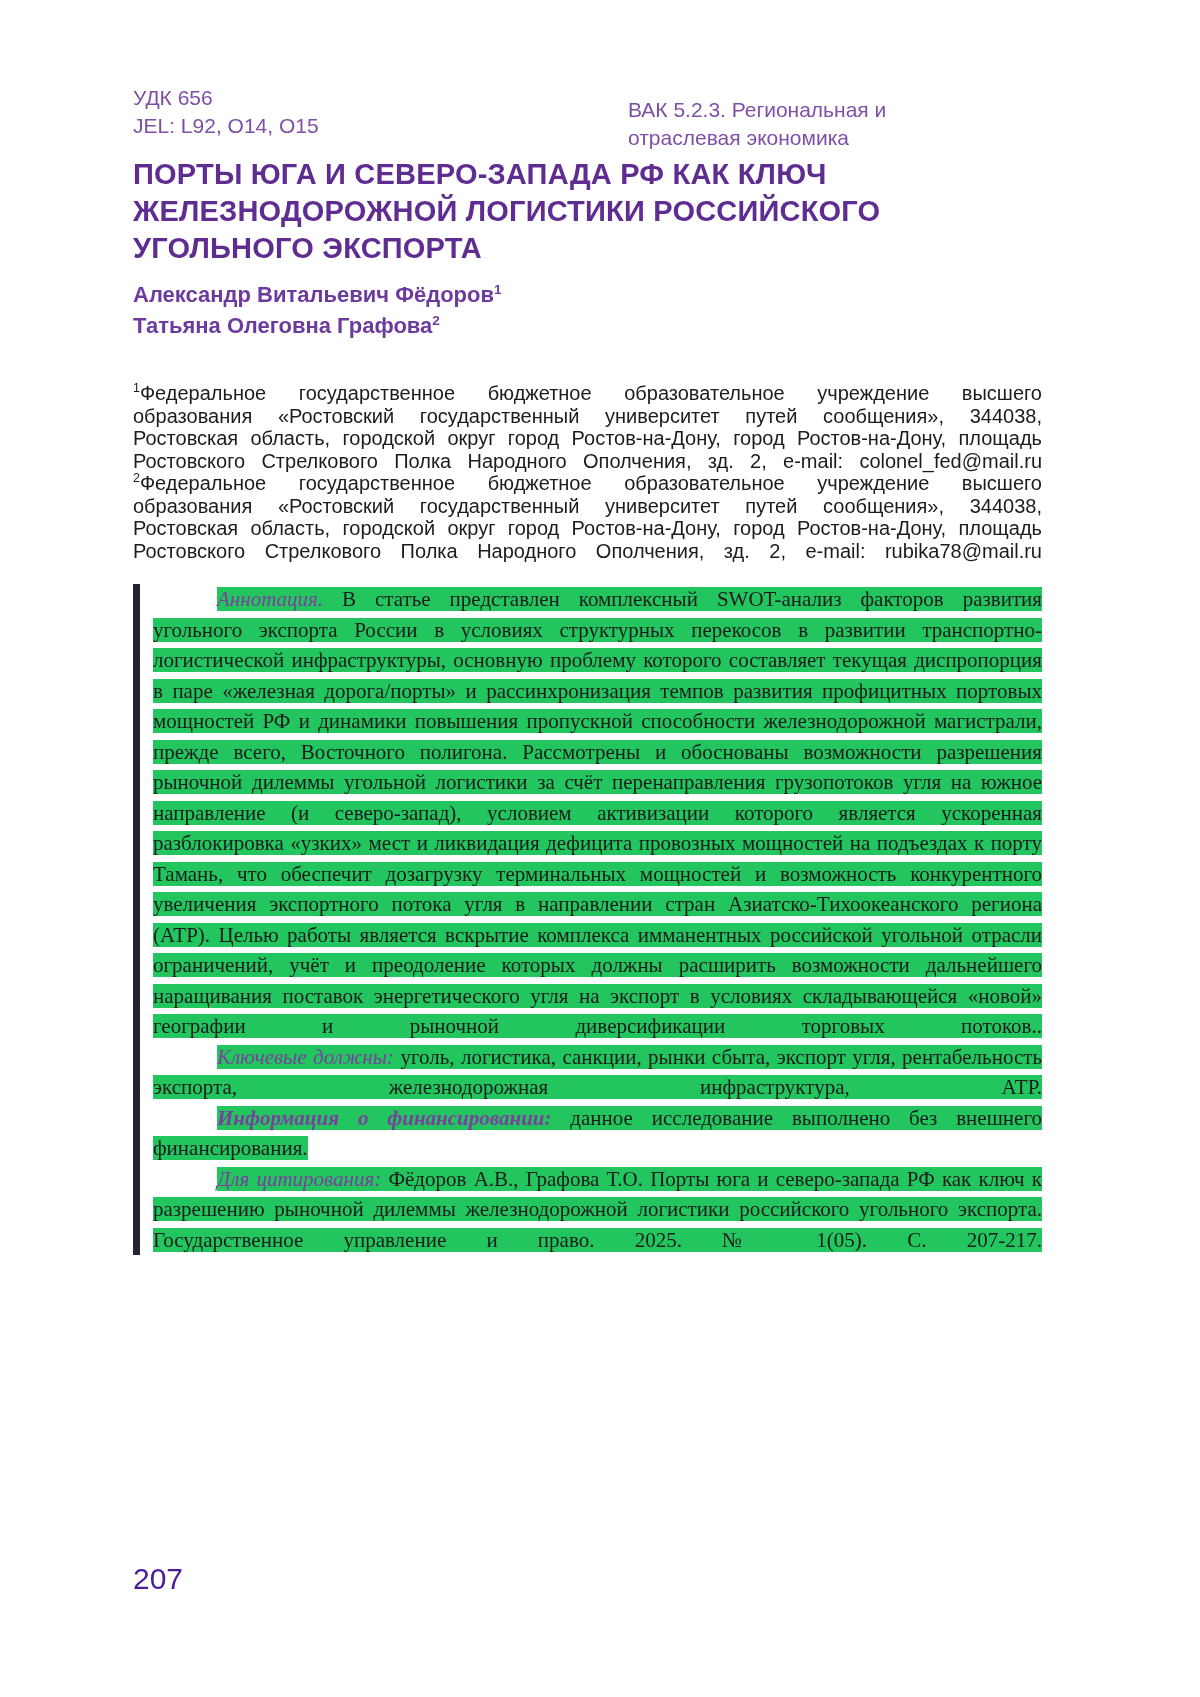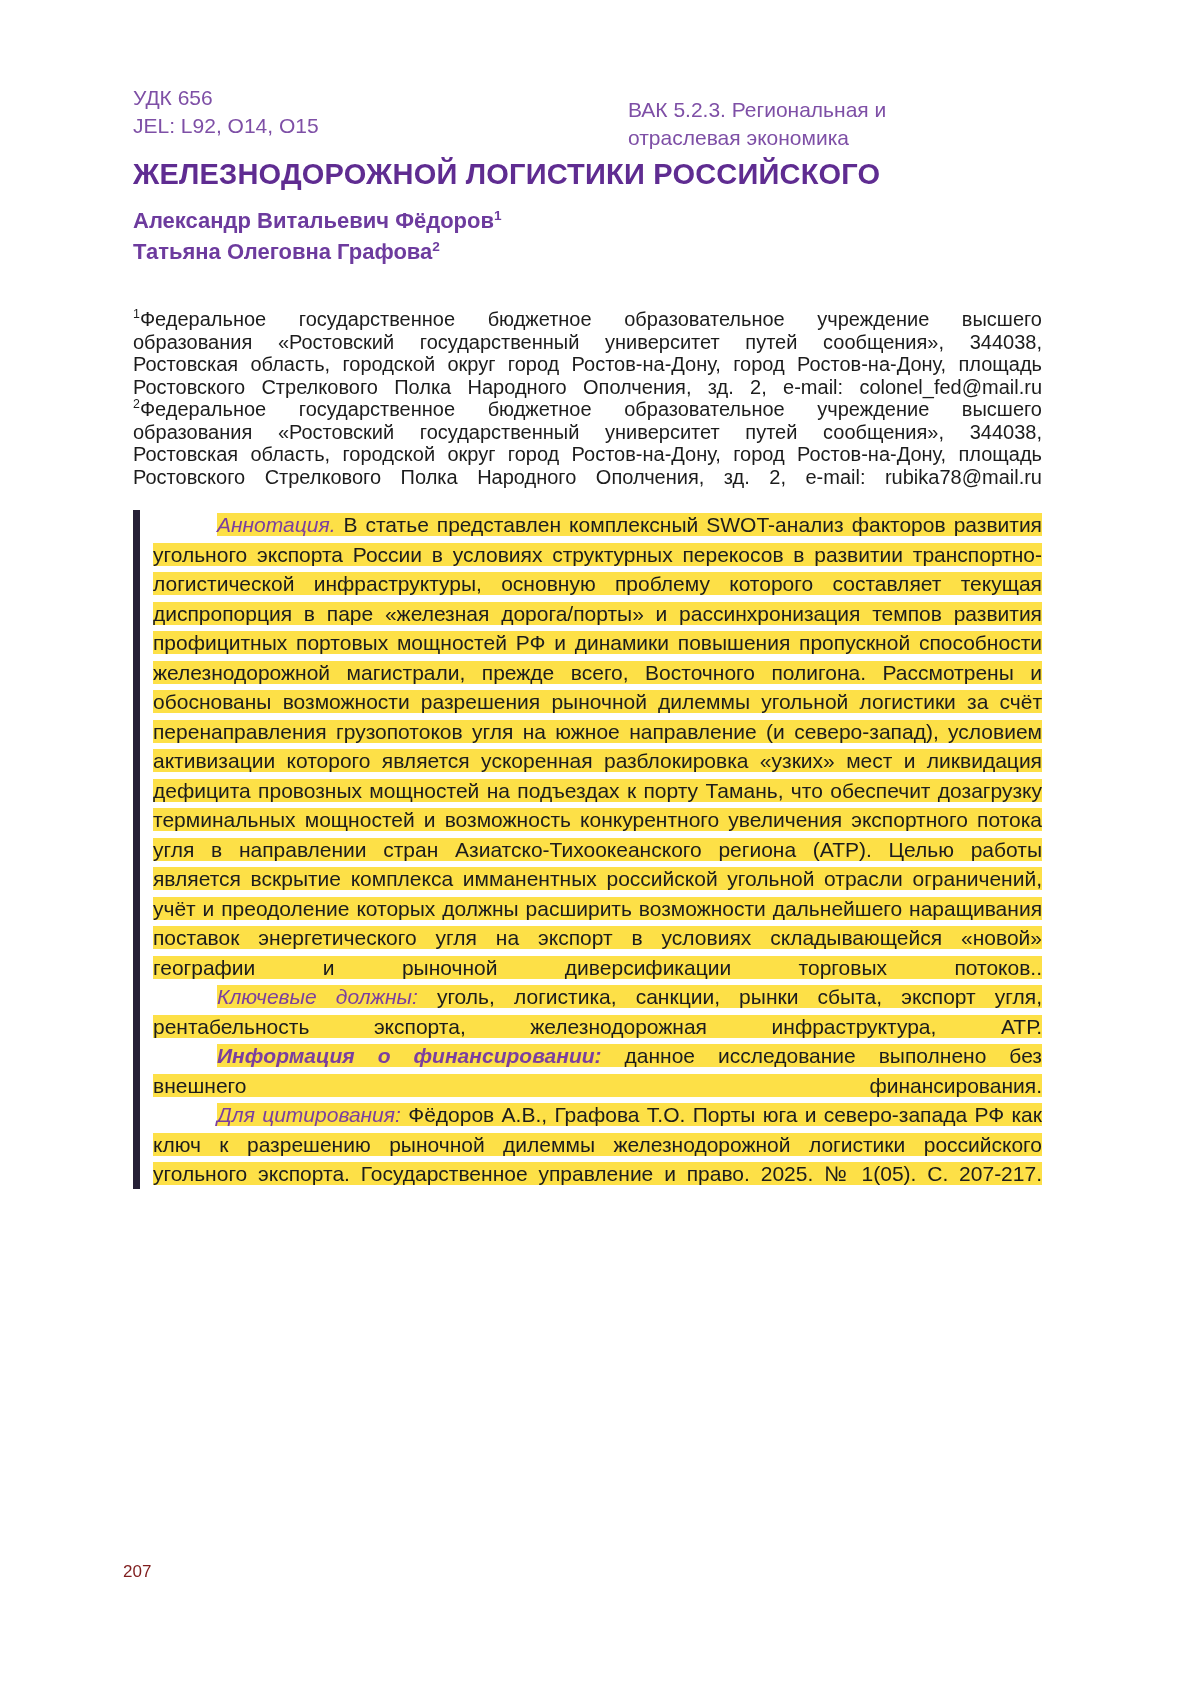--- a/index.html
+++ b/index.html
@@ -47,48 +47,50 @@
     padding-left:13px;
   }
   .abstract-block p {
     font-size:21px;
     line-height:29.5px;
     text-align:justify;
     text-align-last:justify;
     text-indent:64px;
     word-spacing:1px;
   }
-  .hl { background:#fde047; }
+  .hl { background:#22c55e;font-family:Liberation Serif, serif; }
   .lbl { color:#7b3fa0; font-style:italic; }
   .lbl.bold { font-weight:bold; }
   
   .page-number {
     position:absolute;
-    left:123px; top:1562px;
-    font-size:17px; color:#7f1d1d;
+    left:133px; top:1562px;
+    font-size:30px; color:#4c1d95;
   }
 </style>
 </head>
 <body>
 
 <div class="page">
 
   <div class="doc-header">
     <div class="left-col">
       <div>УДК 656</div>
       <div>JEL: L92, O14, O15</div>
     </div>
     <div class="right-col">
       <div>ВАК 5.2.3. Региональная и</div>
       <div>отраслевая экономика</div>
     </div>
   </div>
 
   <h1 class="doc-title">
+    <span>ПОРТЫ ЮГА И СЕВЕРО-ЗАПАДА РФ КАК КЛЮЧ</span>
     <span>ЖЕЛЕЗНОДОРОЖНОЙ ЛОГИСТИКИ РОССИЙСКОГО</span>
+    <span>УГОЛЬНОГО ЭКСПОРТА</span>
   </h1>
 
   <div class="authors">
     <div><span>Александр Витальевич Фёдоров</span><sup>1</sup></div>
     <div><span>Татьяна Олеговна Графова</span><sup>2</sup></div>
   </div>
 
   <div class="affiliations">
     <p><sup>1</sup><span>Федеральное государственное бюджетное образовательное учреждение высшего образования «Ростовский государственный университет путей сообщения», 344038, Ростовская область, городской округ город Ростов-на-Дону, город Ростов-на-Дону, площадь Ростовского Стрелкового Полка Народного Ополчения, зд. 2, e-mail: colonel_fed@mail.ru</span></p>
     <p><sup>2</sup><span>Федеральное государственное бюджетное образовательное учреждение высшего образования «Ростовский государственный университет путей сообщения», 344038, Ростовская область, городской округ город Ростов-на-Дону, город Ростов-на-Дону, площадь Ростовского Стрелкового Полка Народного Ополчения, зд. 2, e-mail: rubika78@mail.ru</span></p>

